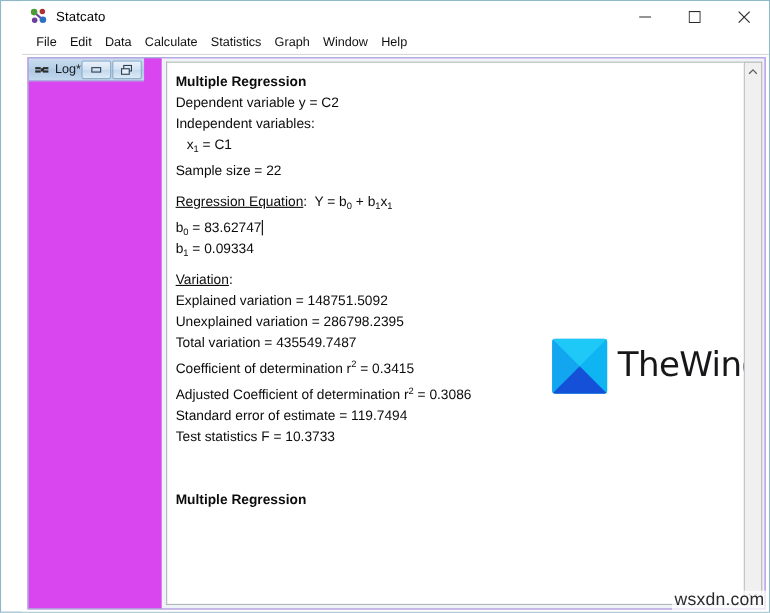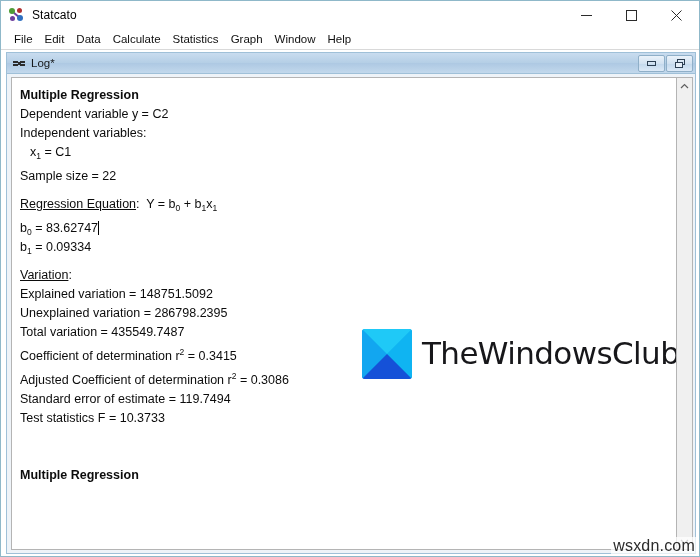--- a/index.html
+++ b/index.html
@@ -19,20 +19,21 @@
   .app-window {
     position: absolute;
     left: 0; top: 0;
     width: 700px;
     height: 557px;
     box-sizing: border-box;
     border: 1px solid #8fb8c9;
     background: #ffffff;
     display: flex;
     flex-direction: column;
+    padding-left: 19px;
   }
 
   
   .titlebar {
     height: 28px;
     min-height: 28px;
     background: #ffffff;
     display: flex;
     align-items: center;
     position: relative;
@@ -115,24 +116,25 @@
   }
 
   
   .child-window {
     position: absolute;
     left: 5px;
     top: 2px;
     right: 3px;
     bottom: 2px;
     border: 1px solid #9fc0d8;
-    background: #fdba74;
-    display: flex;
-    flex-direction: column;
-    box-sizing: border-box;
+    background: #d946ef;
+    display: flex;
+    flex-direction: row;
+    box-sizing: border-box;
+    gap: 16px;
   }
   .child-titlebar {
     height: 21px;
     min-height: 21px;
     background: linear-gradient(to bottom, #c9dcef 0%, #b5cfe6 48%, #aec9e3 52%, #c2d8ec 100%);
     border-bottom: 1px solid #9fc0d8;
     display: flex;
     align-items: center;
     padding: 0 2px 0 6px;
     box-sizing: border-box;

